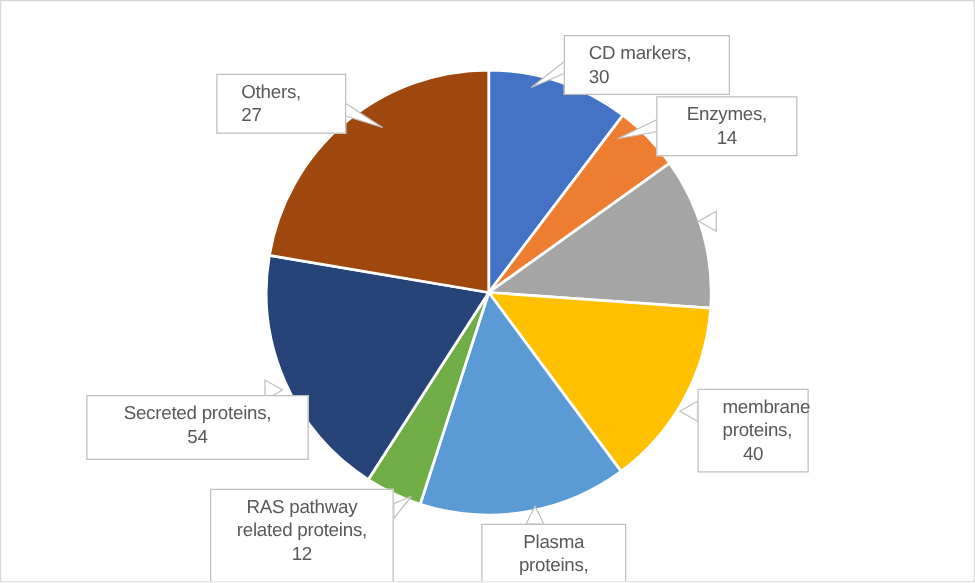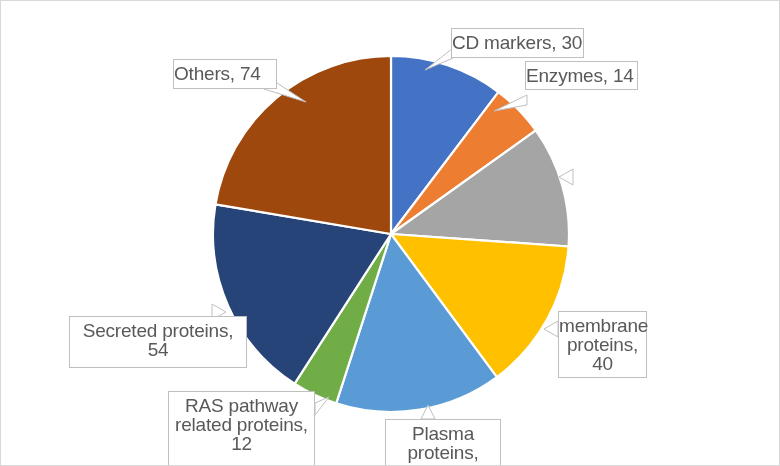--- a/index.html
+++ b/index.html
@@ -35,24 +35,24 @@
     height: 466px;
     pointer-events: none;
   }
   .data-label {
     position: absolute;
     box-sizing: border-box;
     background: #ffffff;
     border: 1px solid #bfbfbf;
     color: #595959;
     font-family: "Liberation Sans", sans-serif;
-    font-size: 19px;
+    font-size: 15px;
     line-height: 19px;
     letter-spacing: -0.2px;
-    padding: 4px 0;
+    padding: 4px 19px;
     white-space: pre-line;
     pointer-events: auto;
   }
   .lbl-center { text-align: center; }
   .lbl-left { text-align: left; }
 </style>
 </head>
 <body>
 
 <div id="chart-frame">
@@ -75,26 +75,26 @@
         <polygon points="557,320 543,328 557,336" fill="#ffffff" stroke="#bfbfbf" stroke-width="1" stroke-linejoin="miter"></polygon>
         <polygon points="420,418 434,418 427,404" fill="#ffffff" stroke="#bfbfbf" stroke-width="1" stroke-linejoin="miter"></polygon>
         <polygon points="314,402 314,414 328,396" fill="#ffffff" stroke="#bfbfbf" stroke-width="1" stroke-linejoin="miter"></polygon>
         <polygon points="211,303 225,311 211,319" fill="#ffffff" stroke="#bfbfbf" stroke-width="1" stroke-linejoin="miter"></polygon>
         <polygon points="263,88 276,82 305,101" fill="#ffffff" stroke="#bfbfbf" stroke-width="1" stroke-linejoin="miter"></polygon>
       </g>
   </svg>
 
   <div class="label-layer" id="label-layer">
       <div class="data-label lbl-left" style="left: 450px; top: 27px; width: 133px; min-height: 30px;">CD markers, 30</div>
-      <div class="data-label lbl-left" style="left: 524px; top: 60px; width: 113px; min-height: 29px;">Enzymes, 14</div>
+      <div class="data-label lbl-left" style="left: 524px; top: 76px; width: 113px; min-height: 29px; text-align: center;">Enzymes, 14</div>
       <div class="data-label lbl-center" style="left: 557px; top: 310px; width: 89px; min-height: 52px;">membrane
 proteins, 40</div>
       <div class="data-label lbl-center" style="left: 384px; top: 418px; width: 116px; min-height: 48px;">Plasma proteins,
 44</div>
       <div class="data-label lbl-center" style="left: 167px; top: 390px; width: 147px; min-height: 76px;">RAS pathway
 related proteins,
 12</div>
       <div class="data-label lbl-center" style="left: 68px; top: 290px; width: 178px; min-height: 52px; margin-top: 25px;">Secreted proteins,
 54</div>
-      <div class="data-label lbl-left" style="left: 172px; top: 58px; width: 104px; min-height: 30px;">Others, 74</div>
+      <div class="data-label lbl-left" style="left: 172px; top: 58px; width: 104px; min-height: 30px;">Others, 27</div>
     </div>
 
 </div>
 
 </body></html>

